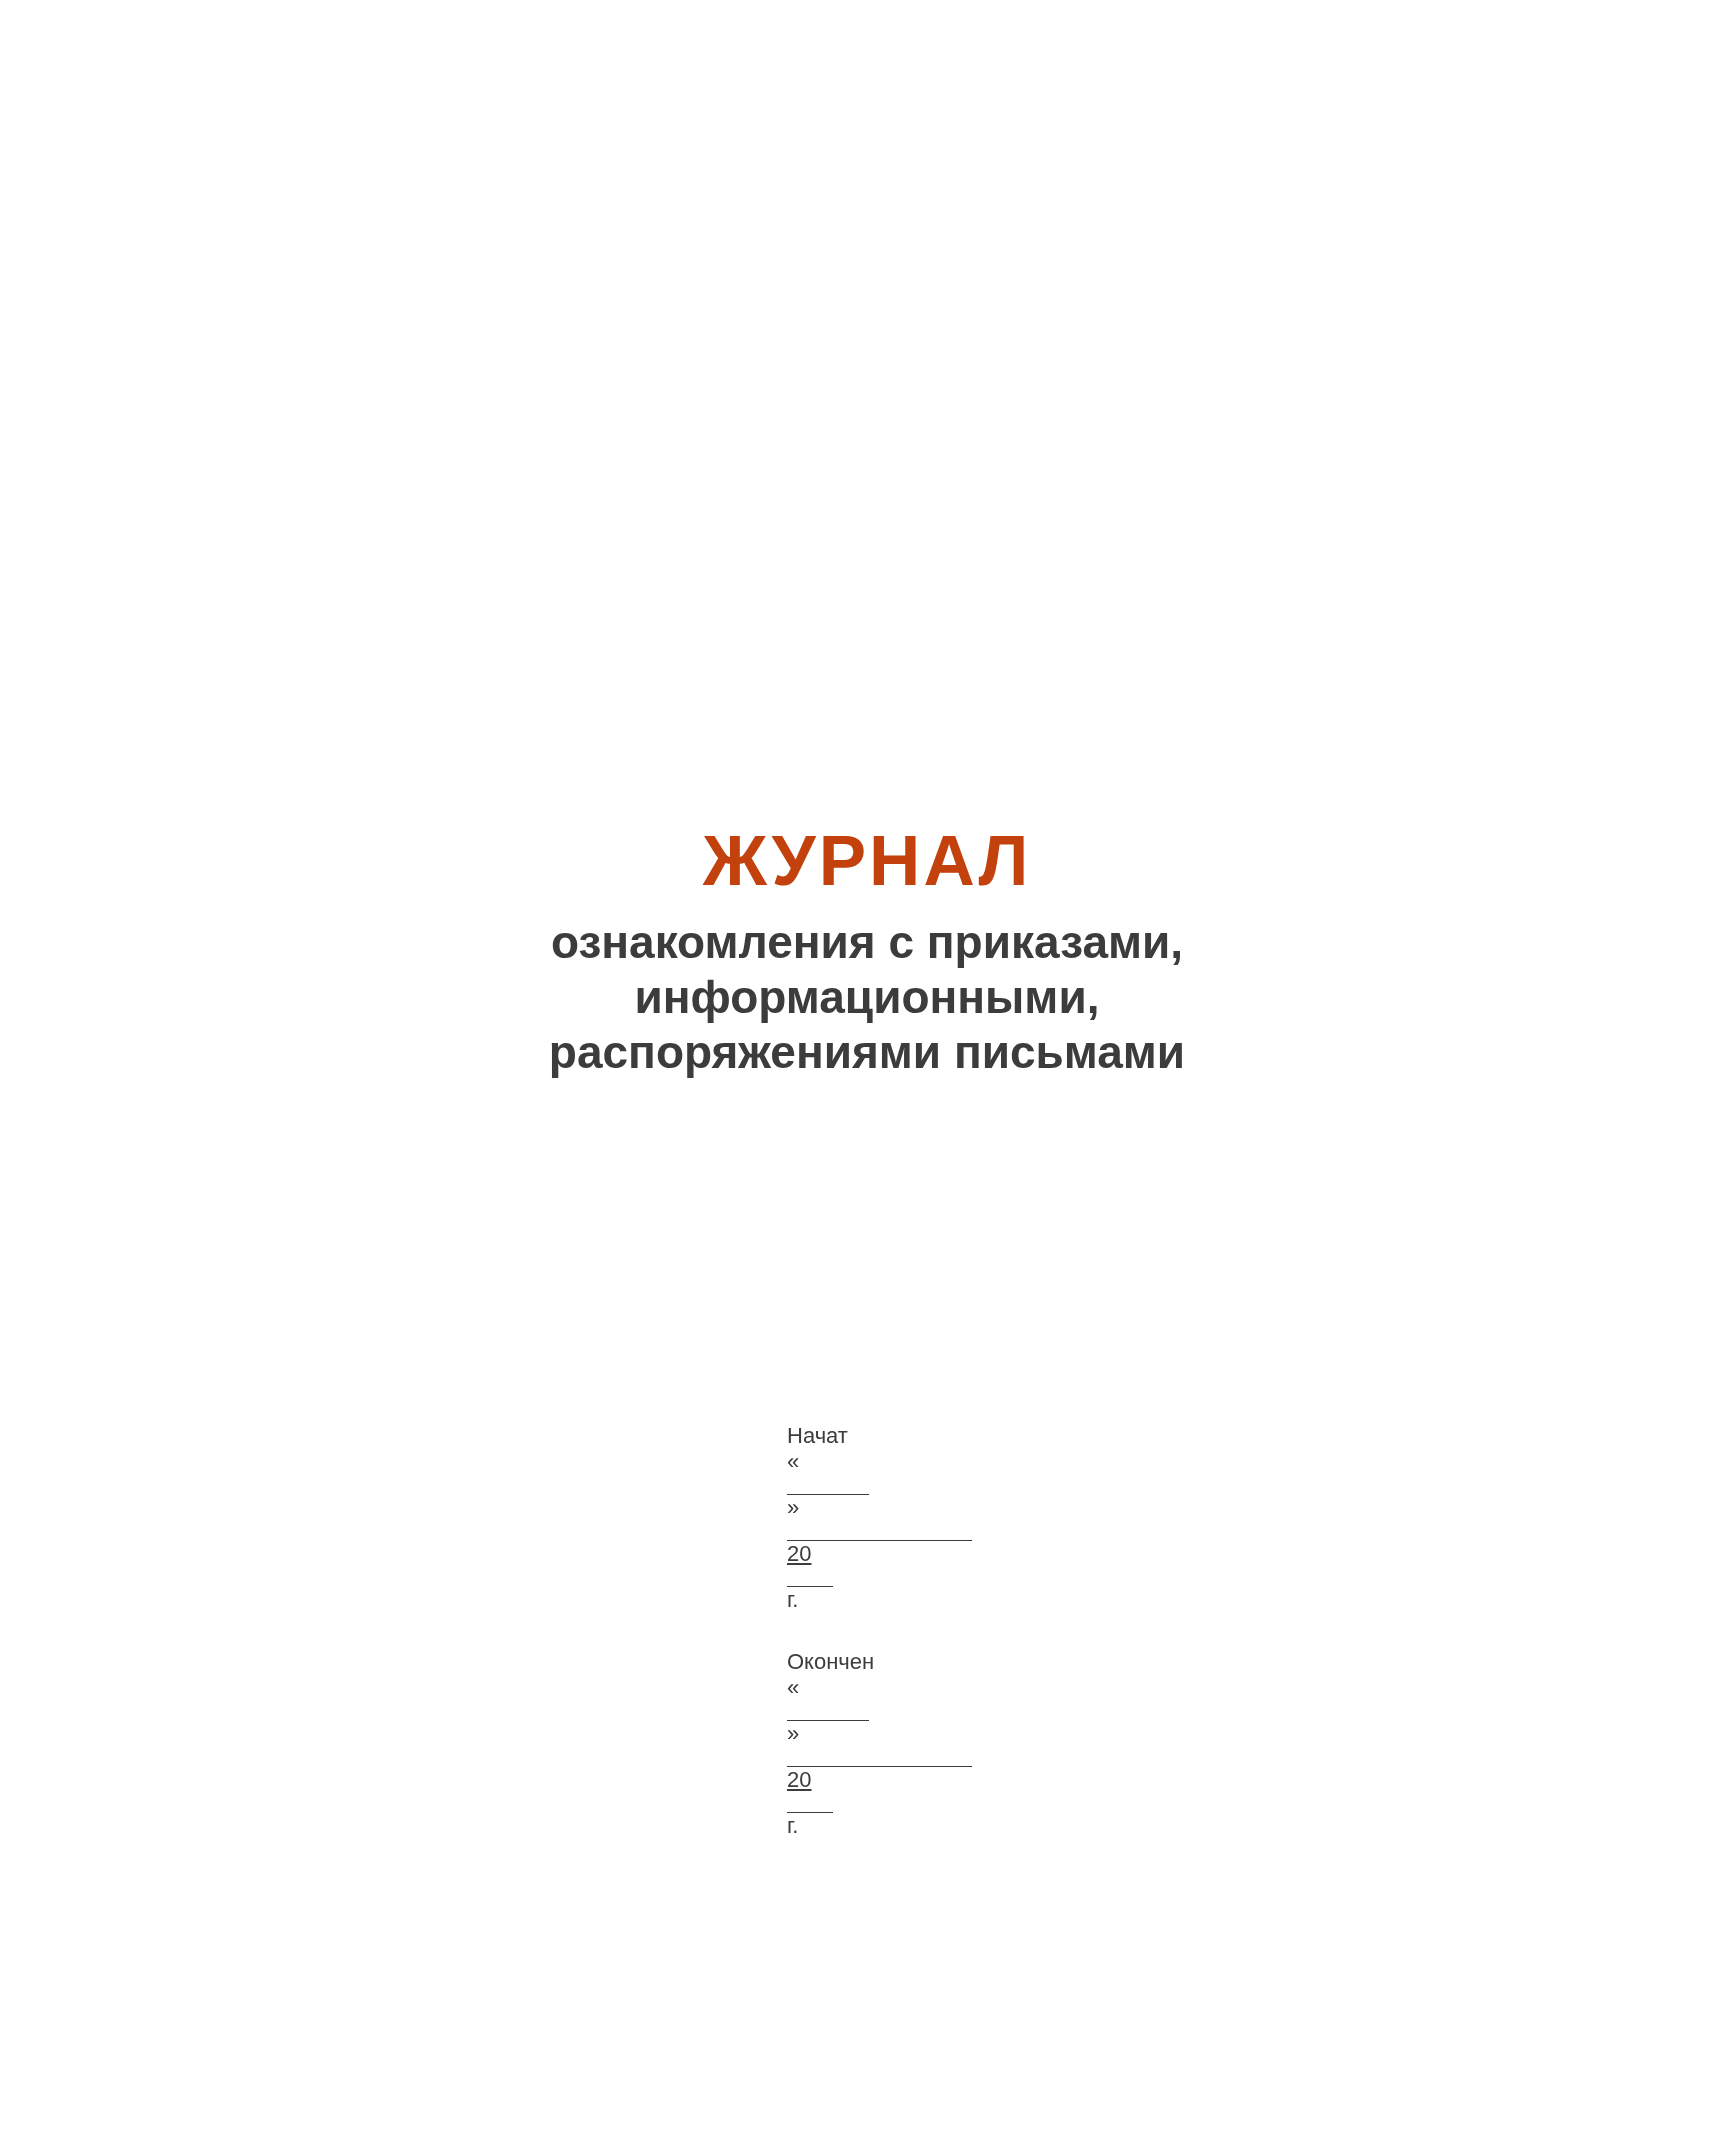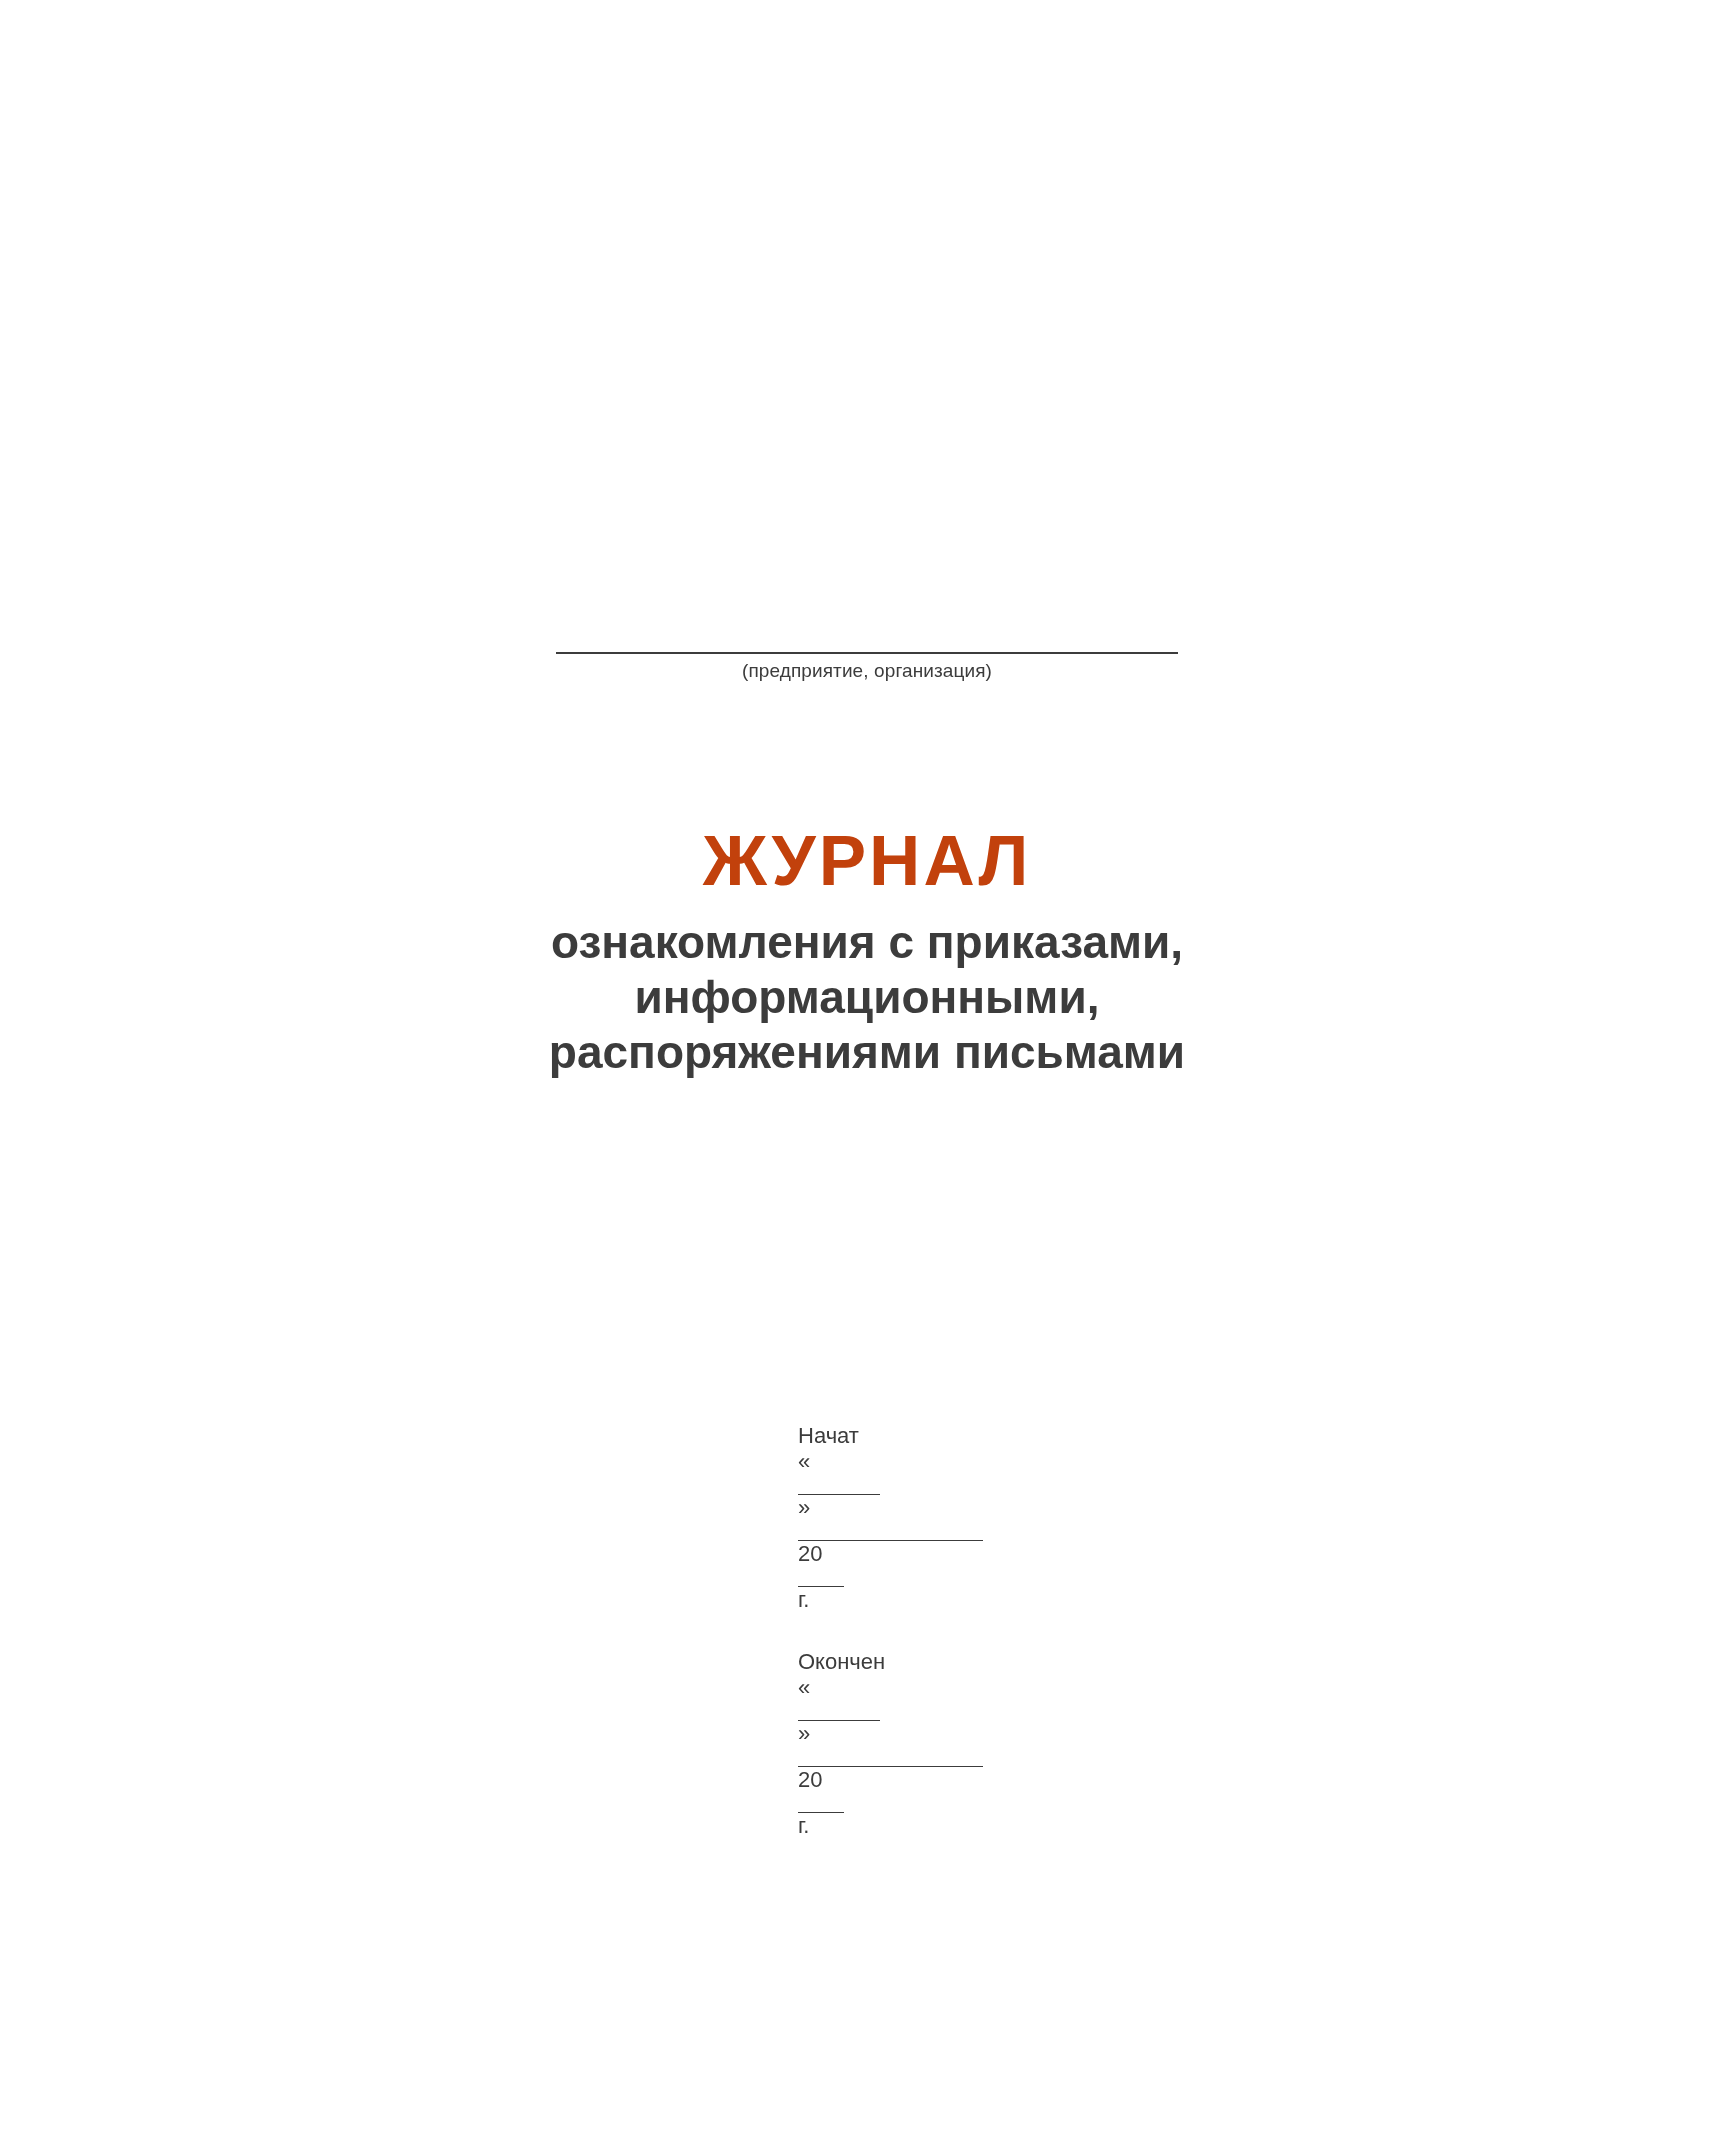--- a/index.html
+++ b/index.html
@@ -106,33 +106,30 @@
     margin-left: 1.5px;
   }
   .blank-xs {
     display: inline-block;
     width: 46px;
     border-bottom: 1.5px solid #3c3c3c;
     height: 19px;
     margin: 0 4.4px;
   }
   .year-prefix {
-    margin-left: 20px;
+    margin-left: 9px;
+    text-decoration: underline;
   }
   .year-suffix { }
 </style>
 </head>
 <body>
 
 <div class="page">
 
-  <div class="org-block">
-    <div class="org-rule"></div>
-    <div class="org-caption">(предприятие, организация)</div>
-  </div>
 
   <div class="title-block">
     <div class="title-main">ЖУРНАЛ</div>
     <div class="title-sub">
       <span class="line">ознакомления с приказами,</span>
       <span class="line">информационными,</span>
       <span class="line">распоряжениями письмами</span>
     </div>
   </div>
 

